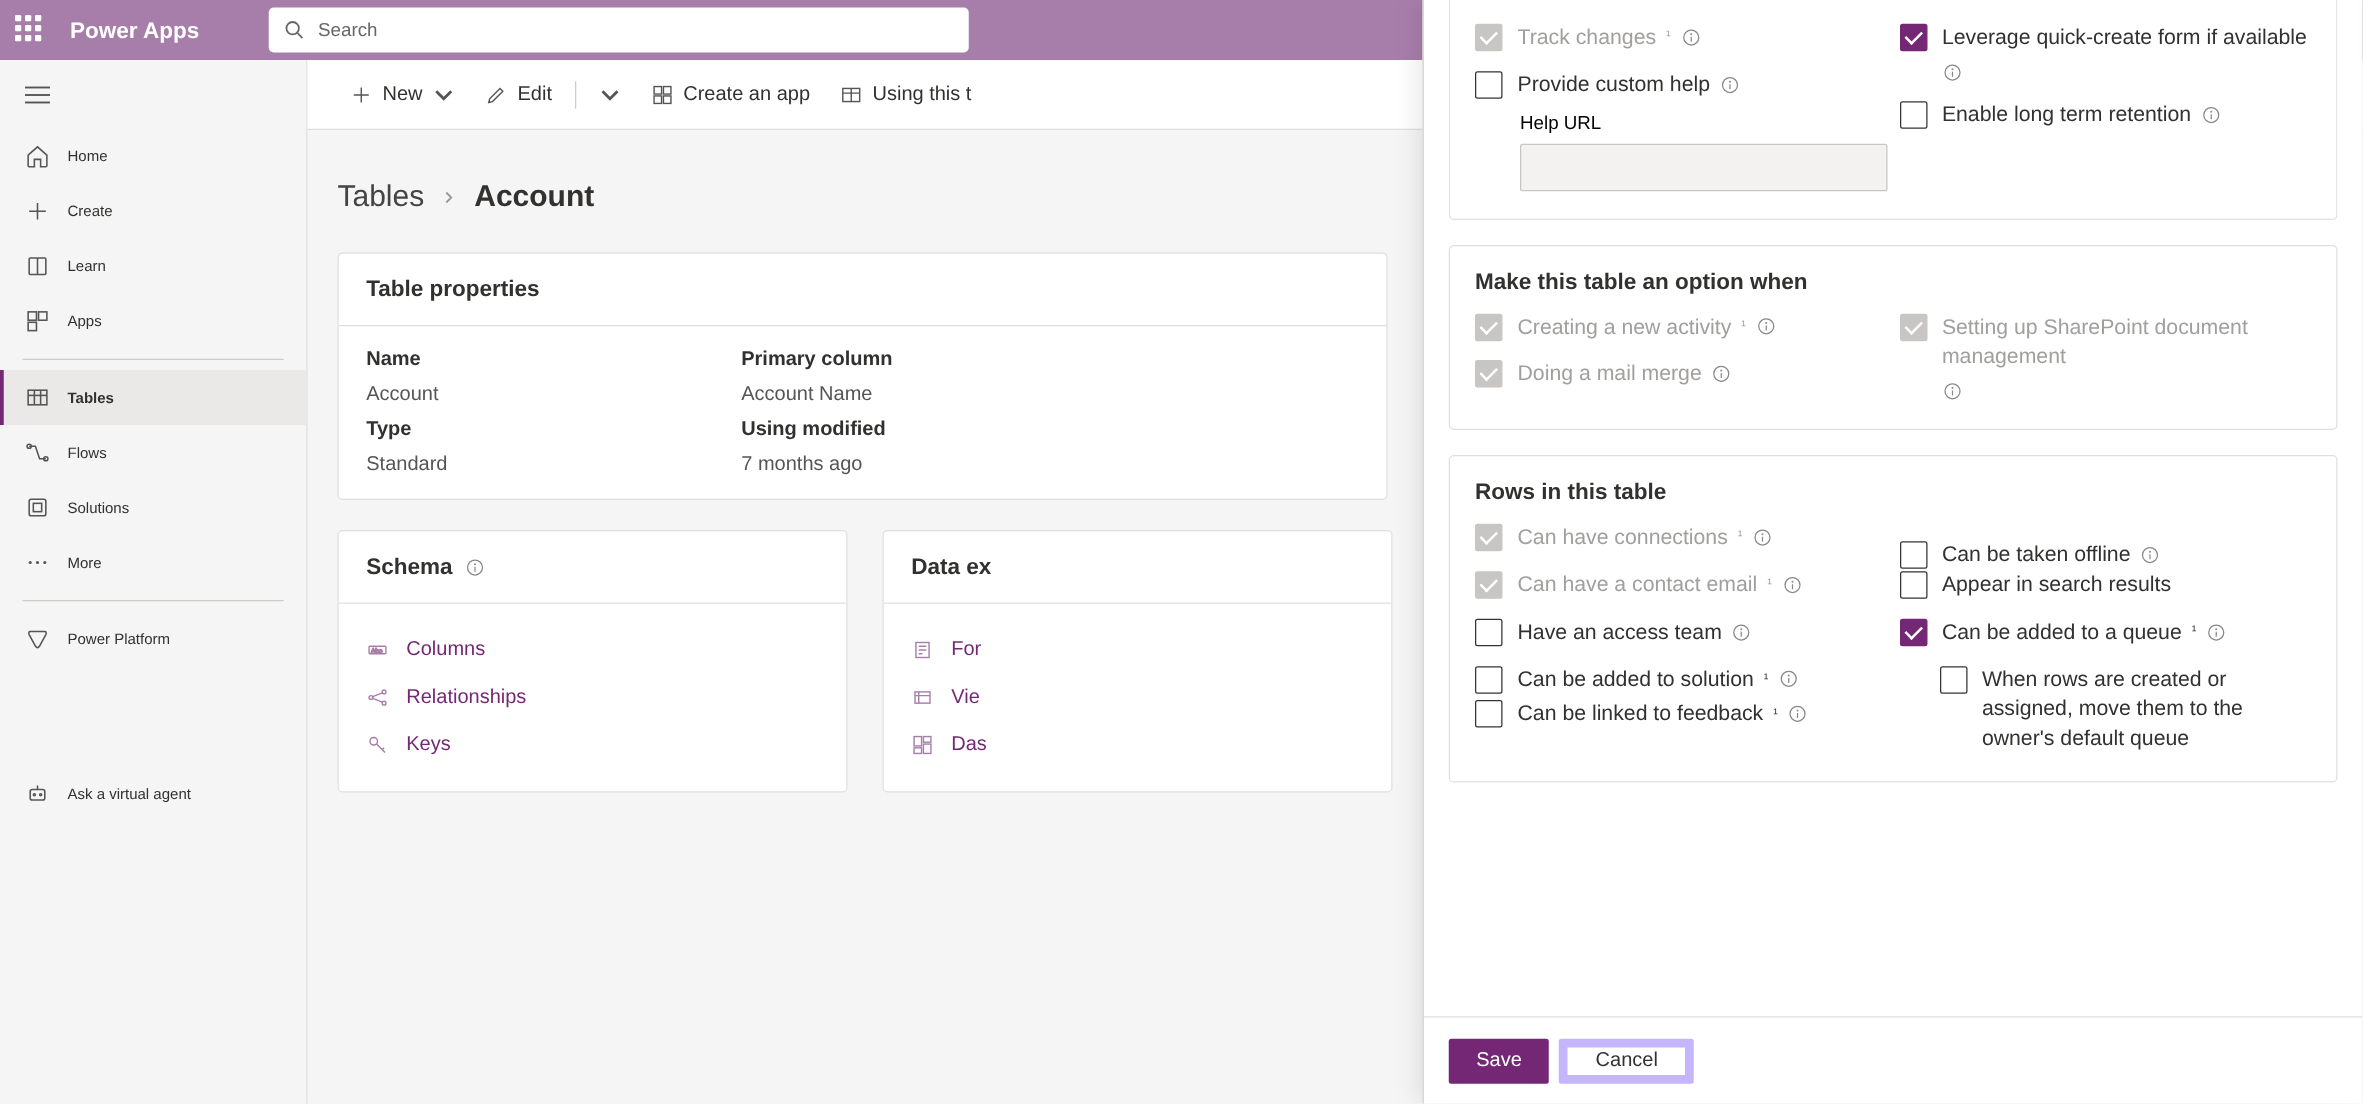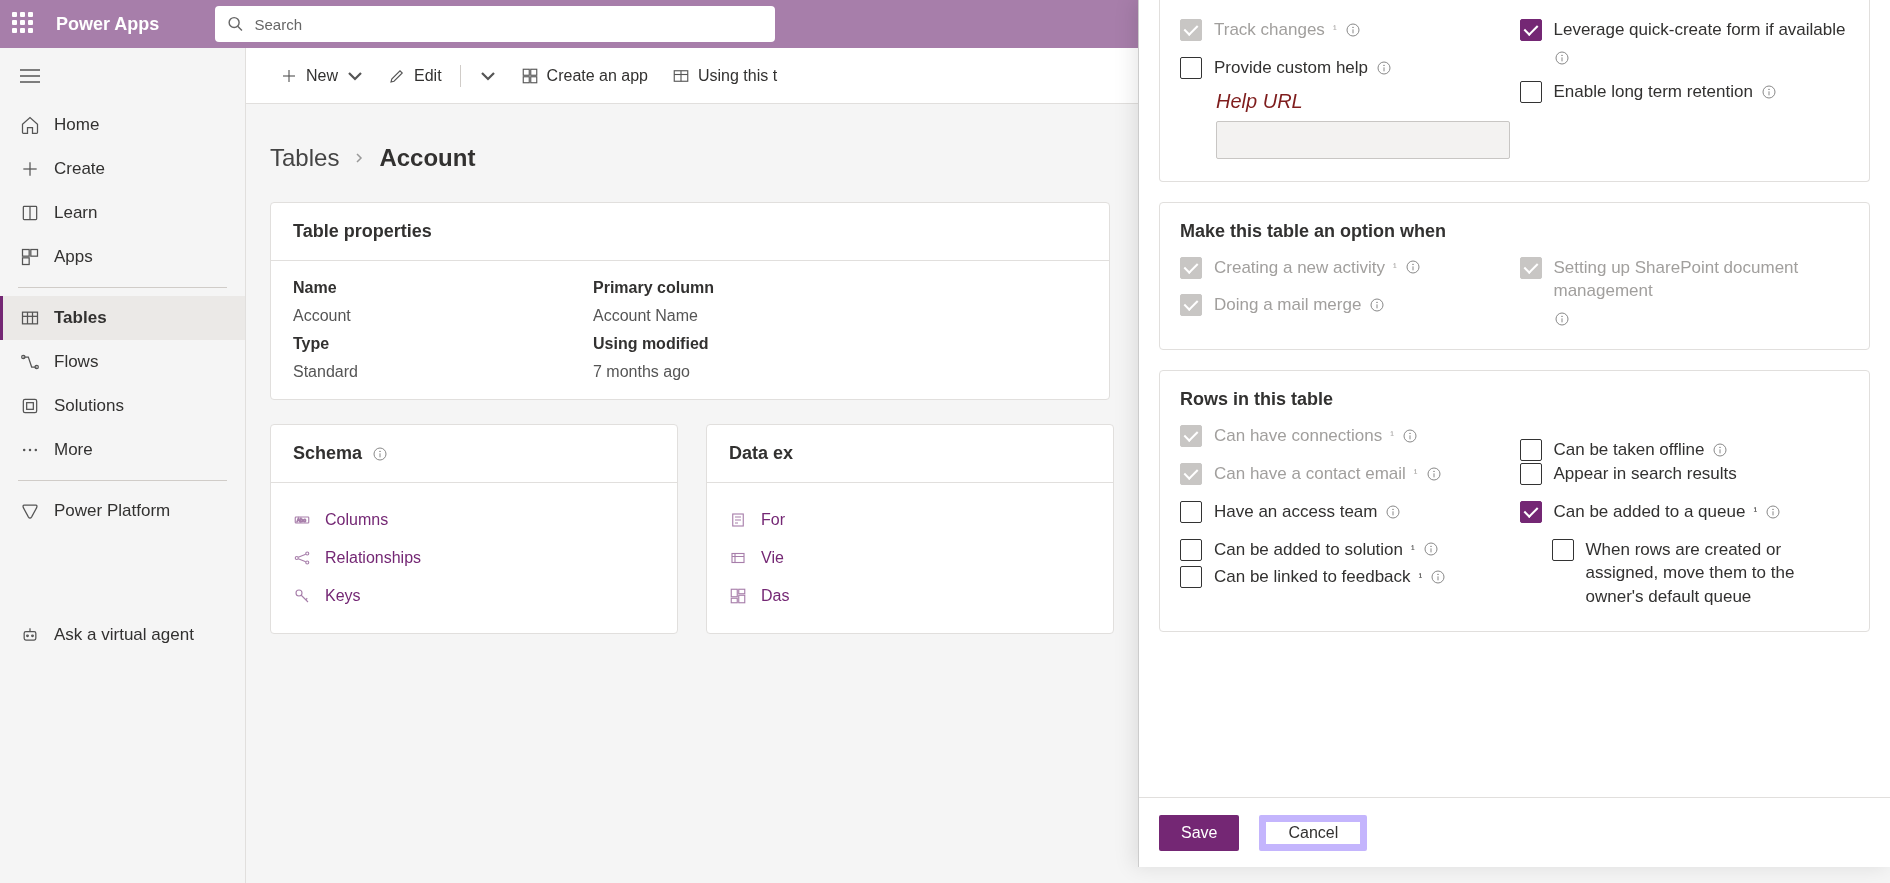--- a/index.html
+++ b/index.html
@@ -12,21 +12,21 @@
 .app-name { color: white; font-size: 18px; font-weight: 600; margin-left: 4px; margin-right: 40px; }
 .search-wrap { flex: 0 0 560px; background: white; border-radius: 4px; height: 36px; display: flex; align-items: center; padding: 0 12px; gap: 10px; }
 .search-wrap svg { width: 18px; height: 18px; color: #666; }
 .search-wrap input { border: none; outline: none; font-size: 15px; width: 100%; color: #323130; }
 .search-wrap input::placeholder { color: #666; }
 
 
 .sidebar { position: absolute; top: 48px; left: 0; width: 246px; bottom: 0; background: #f5f5f5; border-right: 1px solid #e1dfdd; padding-top: 12px; }
 .hamburger { padding: 8px 20px 16px; cursor: pointer; }
 .hamburger svg { width: 20px; height: 16px; color: #555; }
-.nav-item { display: flex; align-items: center; height: 44px; padding: 0 20px; gap: 14px; cursor: pointer; font-size: 17px; color: #323130; }
+.nav-item { display: flex; align-items: center; height: 44px; padding: 0 20px; gap: 14px; cursor: pointer; font-size: 12px; color: #323130; }
 .nav-item.active { background: #ebe9e7; font-weight: 600; border-left: 3px solid #742774; padding-left: 17px; }
 .nav-item .nic { width: 20px; height: 20px; flex-shrink: 0; color: #555; }
 .nav-divider { margin: 8px 18px; border: none; border-top: 1px solid #d0ccc8; }
 
 
 .cmdbar { position: absolute; top: 48px; left: 246px; height: 56px; right: 0; background: white; border-bottom: 1px solid #e1dfdd; display: flex; align-items: center; padding: 0 24px; gap: 4px; }
 .cmd { display: flex; align-items: center; gap: 8px; padding: 6px 10px; cursor: pointer; border-radius: 2px; font-size: 16px; color: #323130; }
 .cmd svg { width: 18px; height: 18px; color: #555; }
 .cmd-sep { width: 1px; height: 22px; background: #d0ccc8; margin: 0 4px; }
 .chev-down { width: 12px; height: 12px; color: #555; }
@@ -47,38 +47,38 @@
 .props-grid .val { font-size: 16px; color: #555; }
 
 .two-col { display: flex; gap: 28px; }
 .schema-card { width: 408px; }
 .data-card { width: 408px; }
 .link-row { display: flex; align-items: center; gap: 14px; padding: 10px 0; cursor: pointer; font-size: 16px; color: #742774; }
 .link-row svg { width: 18px; height: 18px; color: #a77eaa; }
 .info-icon { width: 16px; height: 16px; color: #888; cursor: pointer; }
 
 
-.panel { position: absolute; top: 0; right: 0; width: 752px; bottom: 16px; background: white; border-left: 1px solid #ccc; box-shadow: -4px 0 20px rgba(0,0,0,0.1); display: flex; flex-direction: column; }
+.panel { position: absolute; top: 0; right: 0; width: 752px; bottom: 0; background: white; border-left: 1px solid #ccc; box-shadow: -4px 0 20px rgba(0,0,0,0.1); display: flex; flex-direction: column; }
 .panel-body { flex: 1; overflow-y: auto; padding: 0 20px 20px; }
-.panel-foot { height: 70px; border-top: 1px solid #e1dfdd; display: flex; align-items: center; padding: 0 20px; gap: 20px; }
+.panel-foot { height: 70px; border-top: 1px solid #e1dfdd; display: flex; align-items: center; padding: 0 20px; gap: 8px; }
 .panel-section { border: 1px solid #e1dfdd; border-radius: 4px; margin-bottom: 20px; padding: 18px 20px 22px; }
 .section-title { font-weight: 600; font-size: 18px; margin-bottom: 14px; }
 .opt-grid { display: grid; grid-template-columns: 1fr 1fr; column-gap: 10px; row-gap: 14px; align-items: start; }
 .opt { display: flex; align-items: flex-start; gap: 12px; }
 .cb { width: 22px; height: 22px; flex-shrink: 0; border: 1px solid #333; border-radius: 2px; background: white; display: flex; align-items: center; justify-content: center; cursor: pointer; margin-top: 1px; }
 .cb.checked { background: #742774; border-color: #742774; }
 .cb.checked::after { content: ""; width: 6px; height: 11px; border: solid white; border-width: 0 2.5px 2.5px 0; transform: rotate(45deg); margin-bottom: 3px; }
 .cb.disabled { background: #c8c6c4; border-color: #c8c6c4; cursor: default; }
 .cb.disabled.checked::after { content: ""; width: 6px; height: 11px; border: solid white; border-width: 0 2.5px 2.5px 0; transform: rotate(45deg); margin-bottom: 3px; }
 .opt-label { font-size: 17px; color: #323130; display: flex; align-items: center; gap: 8px; flex-wrap: wrap; line-height: 1.4; }
 .opt.disabled .opt-label { color: #a19f9d; }
 .opt-note { font-size: 11px; vertical-align: super; }
 .text-field { width: 100%; max-width: 304px; height: 38px; border: 1px solid #c8c6c4; background: #f3f2f1; border-radius: 2px; padding: 0 10px; font-size: 15px; margin-top: 6px; }
 .text-field:disabled { color: #a19f9d; }
-.sublabel { font-size: 20px; color: #7f1d1d; margin: 10px 0 2px 36px; font-style: italic; }
+.sublabel { font-size: 15px; color: #000000; margin: 10px 0 2px 36px; }
 .indent { margin-left: 32px; }
 .btn { height: 36px; padding: 0 22px; font-size: 16px; border-radius: 2px; cursor: pointer; }
 .btn-primary { background: #742774; color: white; border: none; }
 .btn-secondary { background: white; border: 7px solid #c4b5fd; color: #323130; }
 </style>
 </head>
 <body>
 
 <div class="topbar">
   <div class="waffle">

